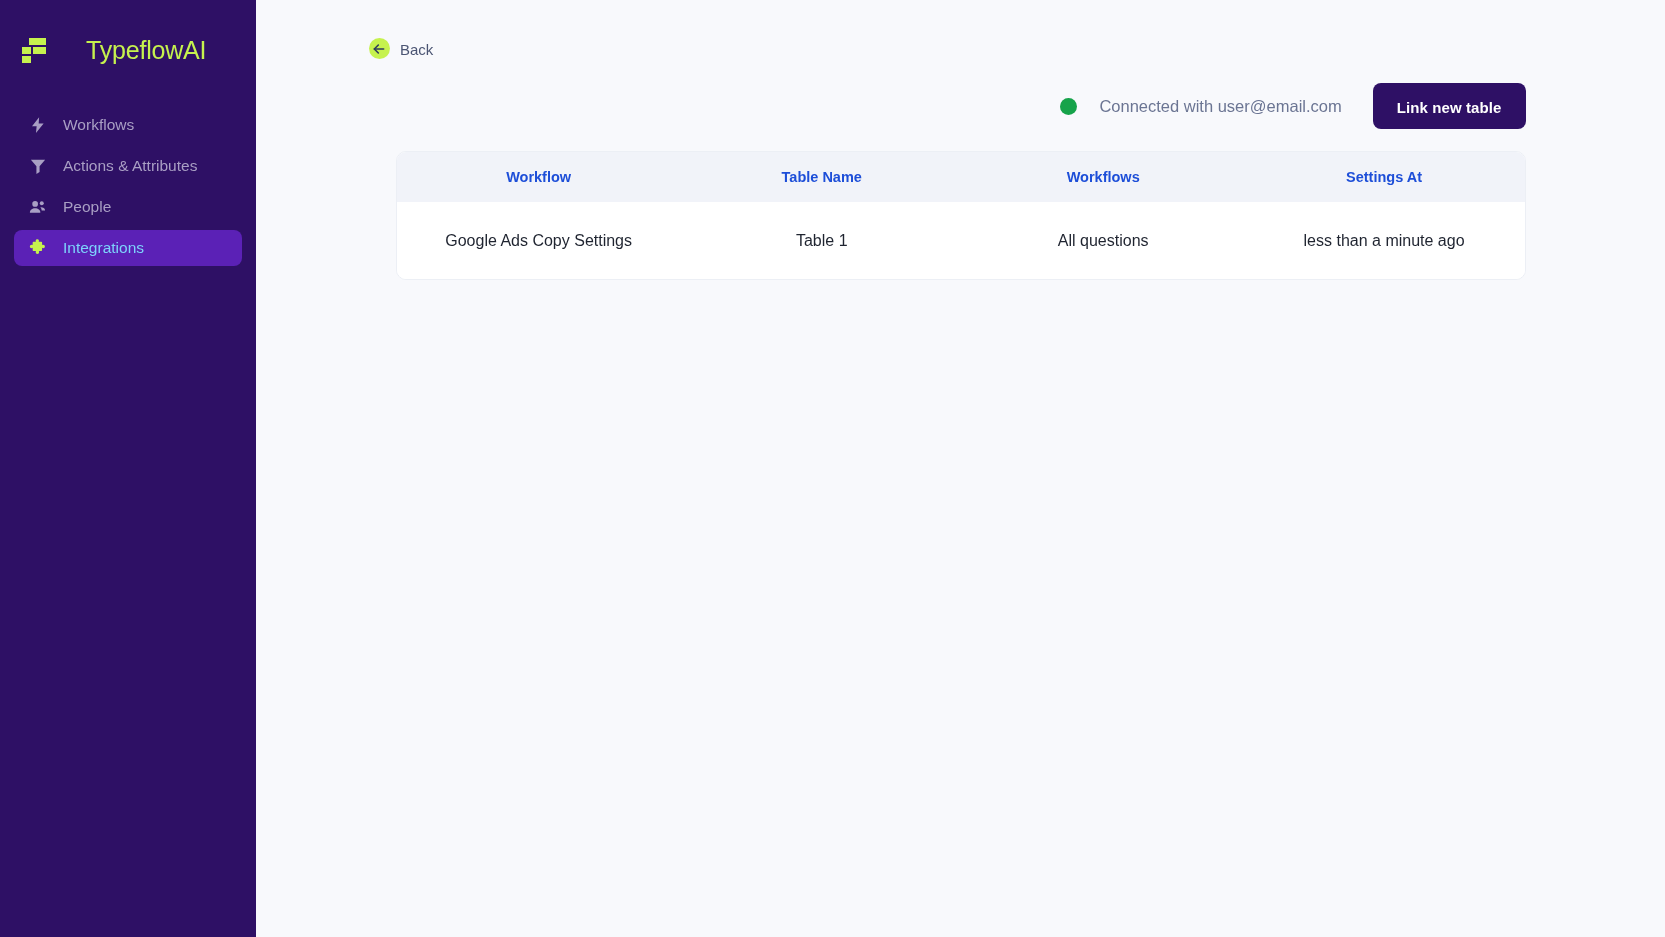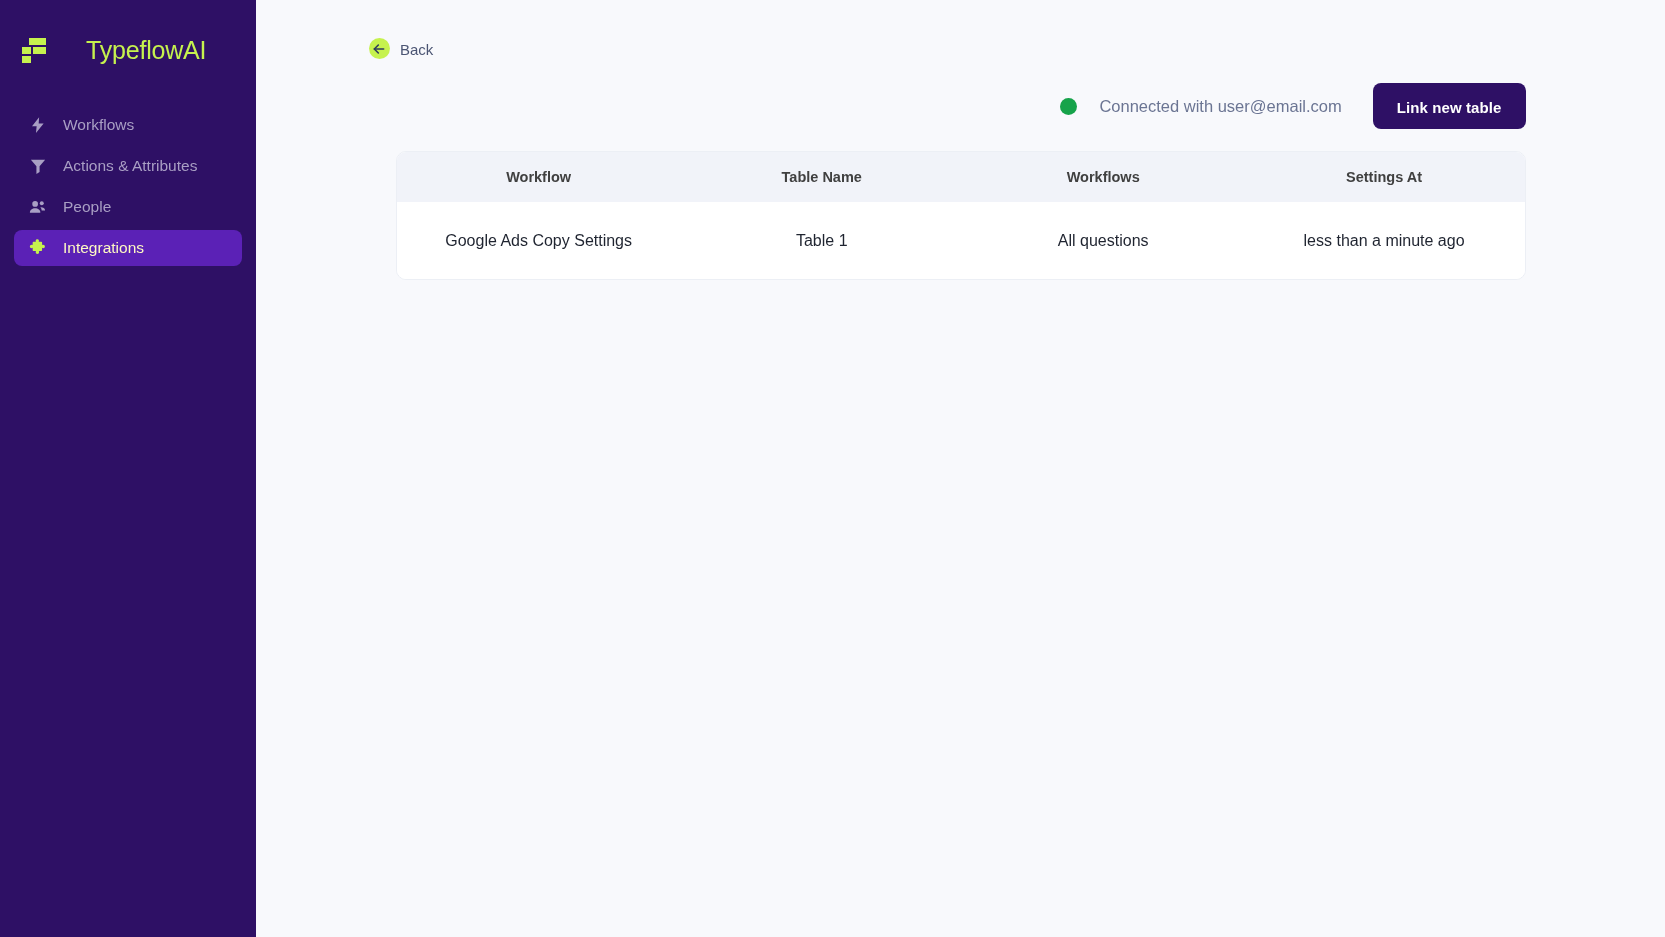--- a/index.html
+++ b/index.html
@@ -77,21 +77,21 @@
     width: 19px;
     height: 19px;
     flex: 0 0 19px;
     display: flex;
     align-items: center;
     justify-content: center;
   }
   .nav-item .ico svg { display: block; }
   .nav-item.active {
     background: #5b21b6;
-    color: #fef9c3;
+    color: #7dd3fc;
   }
   .nav-item.active .ico svg { fill: #c6f24e; }
   .nav-item .ico svg { fill: #a99fc4; }
 
   
   .main {
     flex: 1 1 auto;
     height: 824px;
     position: relative;
     background: #f8f9fc;
@@ -177,21 +177,21 @@
     background: #ffffff;
     border: 1px solid #eceff5;
   }
   table.data {
     width: 100%;
     border-collapse: collapse;
     table-layout: fixed;
   }
   table.data thead th {
     background: #f1f3f9;
-    color: #404040;
+    color: #1d4ed8;
     font-size: 14.5px;
     font-weight: bold;
     height: 50px;
     text-align: center;
     vertical-align: middle;
   }
   table.data tbody td {
     background: #ffffff;
     color: #1f2430;
     font-size: 16px;

